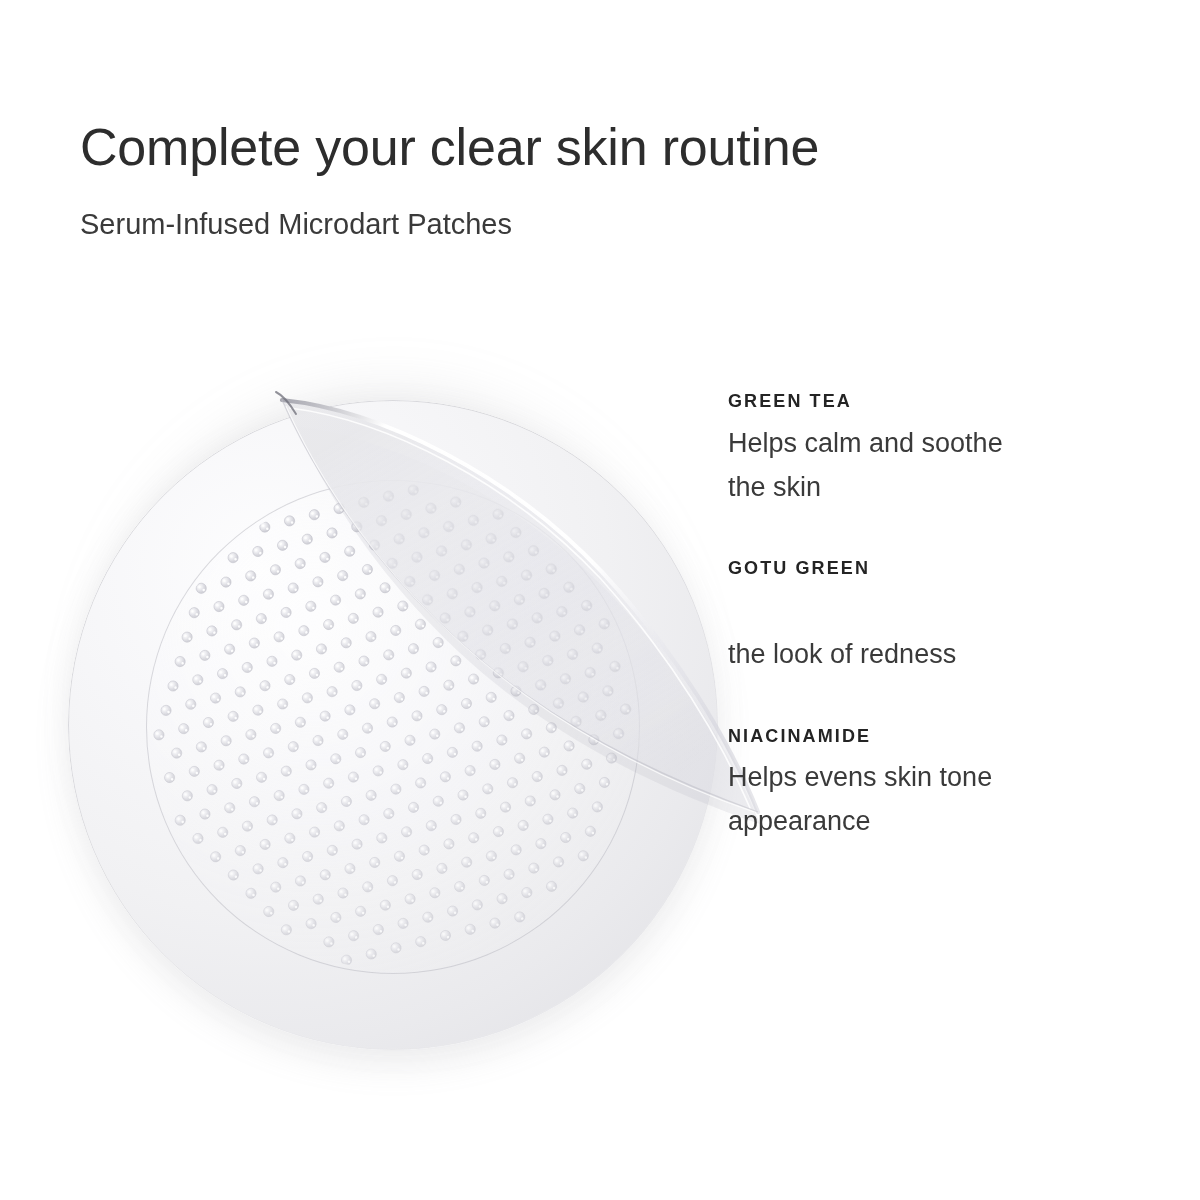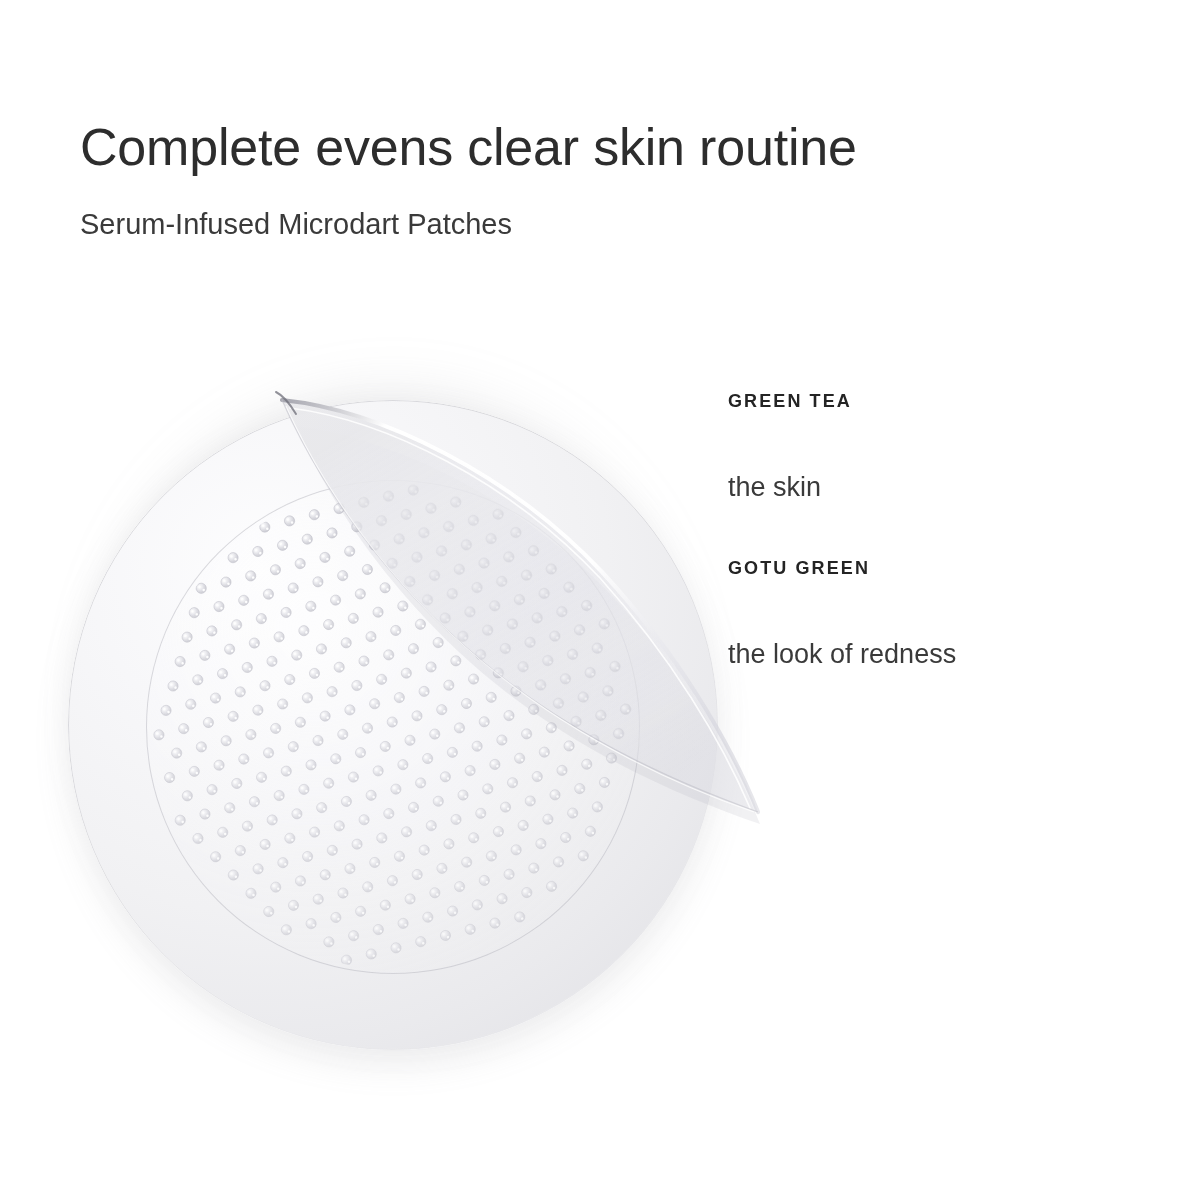--- a/index.html
+++ b/index.html
@@ -169,21 +169,21 @@
     margin: 0;
     max-width: 400px;
   }
 </style>
 </head>
 <body>
 
 <div class="page">
 
   <div class="header">
-    <h1 class="headline">Complete evens clear skin routine</h1>
+    <h1 class="headline">Complete your clear skin routine</h1>
     <p class="subhead">
       <span class="subhead-line">Serum-Infused Microdart Patches</span>
     </p>
   </div>
 
   <div class="product">
 
     <div class="disc-shadow"></div>
     <div class="disc"></div>
     <div class="disc-rim"></div>
@@ -913,28 +913,35 @@
         <path d="M 66 10 C 74 14 80 22 86 32" fill="none" stroke="#6e6e78" stroke-opacity="0.75" stroke-width="2" stroke-linecap="round"></path>
       </svg>
     </div>
   </div>
 
   <div class="ingredients">
 
     <div class="ingredient">
       <h3 class="ing-name">GREEN TEA</h3>
       <p class="ing-desc">
-        <br>
+        <span>Helps calm and soothe</span><br>
         <span>the skin</span>
       </p>
     </div>
 
     <div class="ingredient">
       <h3 class="ing-name">GOTU GREEN</h3>
       <p class="ing-desc">
         <br>
         <span>the look of redness</span>
       </p>
     </div>
 
+    <div class="ingredient">
+      <h3 class="ing-name">NIACINAMIDE</h3>
+      <p class="ing-desc">
+        <span>Helps evens skin tone</span><br>
+        <span>appearance</span>
+      </p>
+    </div>
 
   </div>
 </div>
 
 </body></html>

